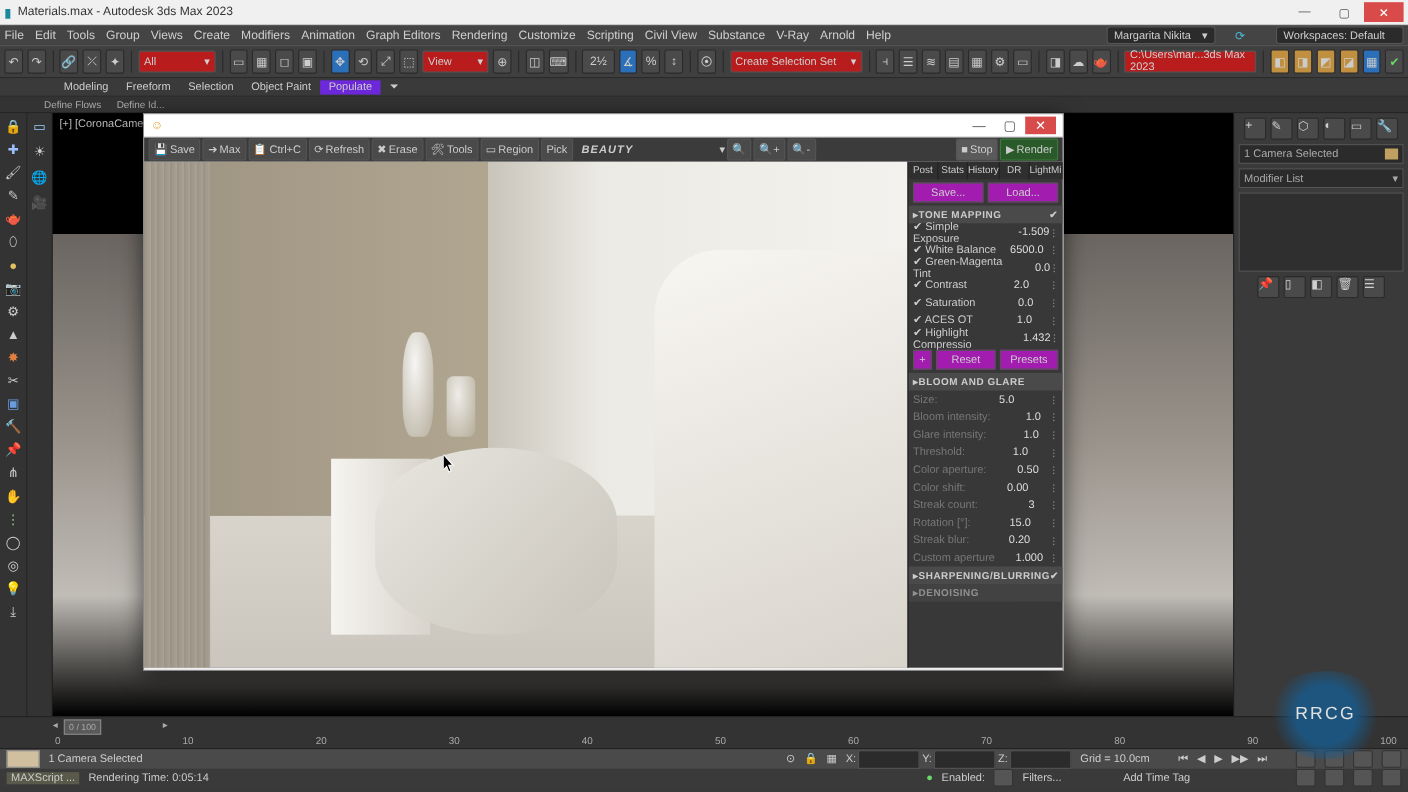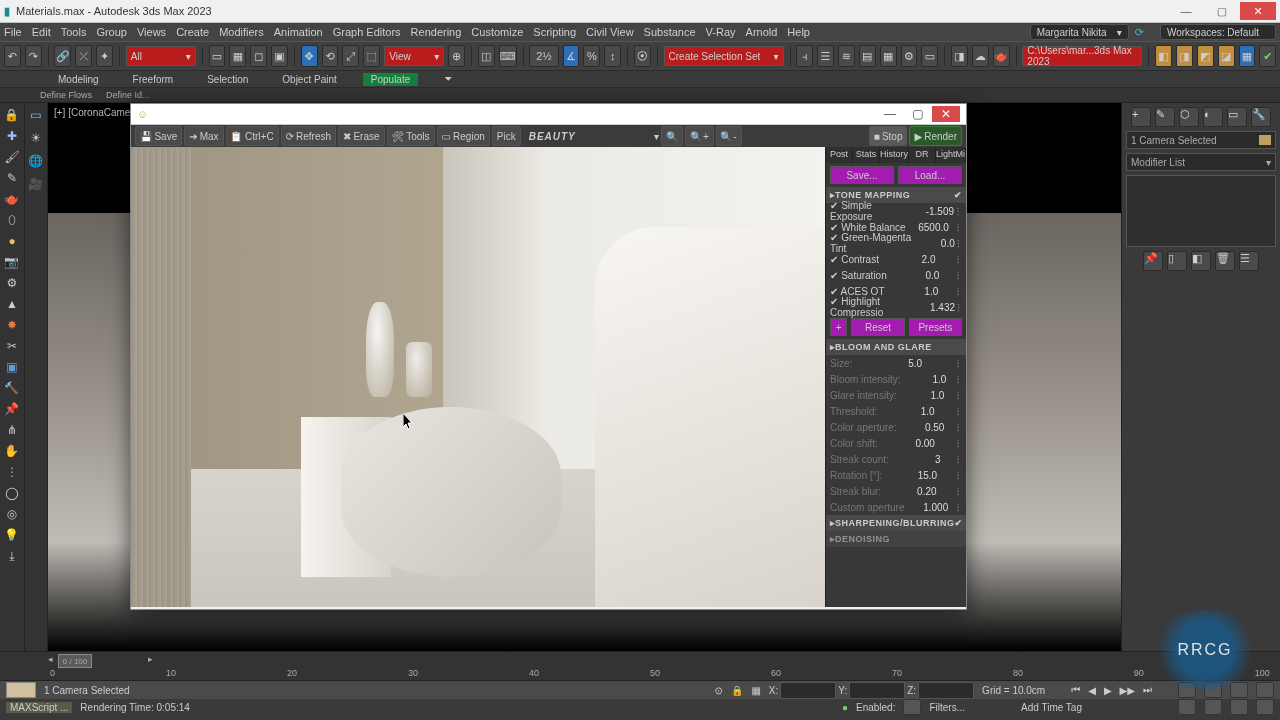--- a/index.html
+++ b/index.html
@@ -2,31 +2,31 @@
 <html><head>
 <meta charset="utf-8">
 <style>
   html,body{margin:0;padding:0;width:1280px;height:720px;background:#393939;font-family:"Segoe UI",Tahoma,sans-serif;font-size:11px;color:#cfcfcf;overflow:hidden;user-select:none}
   .titlebar{height:22px;background:#f0f0f0;display:flex;align-items:center;padding:0 4px;color:#333;font-size:11px;border-bottom:1px solid #c0c0c0}
   .titlebar .spacer{flex:1}
   .winbtn{width:36px;height:18px;display:flex;align-items:center;justify-content:center;color:#555;font-size:11px}
   .winbtn.close{background:#d94a4a;color:#fff;border-radius:0}
   .menubar{height:18px;background:#444;display:flex;align-items:center;padding:0 4px;font-size:11px;color:#cfcfcf}
   .menubar span{margin-right:10px}
-  .menubar .right{margin-left:auto;display:flex;align-items:center;gap:6px}
+  .menubar .right{margin-left:auto;display:flex;align-items:center;gap:18px}
   .pill{background:#2b2b2b;border:1px solid #555;border-radius:3px;padding:0 6px;height:14px;display:flex;align-items:center;font-size:10px}
   .maintool{height:28px;background:#3f3f3f;border-top:1px solid #555;border-bottom:1px solid #2a2a2a;display:flex;align-items:center;padding:0 4px;gap:4px}
   .tbtn{width:20px;height:20px;background:#4a4a4a;border:1px solid #2a2a2a;border-radius:2px;display:flex;align-items:center;justify-content:center;color:#ccc;font-size:11px}
   .tbtn.accent{background:#2b6fb8}
   .tbtn.wide{width:auto;padding:0 6px}
   .sep{width:1px;height:20px;background:#2a2a2a;margin:0 2px}
   .dropdown{height:18px;background:#b91c1c;border:1px solid #555;border-radius:2px;padding:0 4px;display:flex;align-items:center;font-size:10px;min-width:60px;justify-content:space-between}
-  .ribbon{height:16px;background:#3a3a3a;border-bottom:1px solid #2a2a2a;display:flex;align-items:center;font-size:10px;color:#ccc;padding-left:50px;gap:18px}
+  .ribbon{height:16px;background:#3a3a3a;border-bottom:1px solid #2a2a2a;display:flex;align-items:center;font-size:10px;color:#ccc;padding-left:50px;}
   .ribbon span{padding:1px 8px}
-  .ribbon span.active{background:#15803d}
+  .ribbon span.active{background:#6d28d9}
   .subribbon{height:14px;background:#333;border-bottom:1px solid #222;display:flex;align-items:center;font-size:9px;color:#aaa;padding-left:40px;gap:14px}
   .body{display:flex;height:548px}
   .leftbar{width:24px;background:#333;border-right:1px solid #222;display:flex;flex-direction:column;align-items:center;padding-top:2px;gap:1px}
   .licon{width:20px;height:20px;display:flex;align-items:center;justify-content:center;font-size:12px;color:#ccc}
   .leftbar2{width:22px;background:#333;border-right:1px solid #222;display:flex;flex-direction:column;align-items:center;padding-top:2px;gap:3px}
   .viewport-area{flex:1;background:#000;position:relative}
   .vp-label{position:absolute;top:4px;left:6px;font-size:10px;color:#bbb}
   .bg-render{position:absolute;inset:0;background:linear-gradient(to bottom,#000 0%,#000 20%,#6a6560 20%,#9a948c 55%,#c0bcb6 80%,#000 100%)}
   .rightpanel{width:150px;background:#3a3a3a;border-left:1px solid #222;padding:4px;display:flex;flex-direction:column;gap:4px}
   .rp-row{display:flex;gap:4px;justify-content:center}

